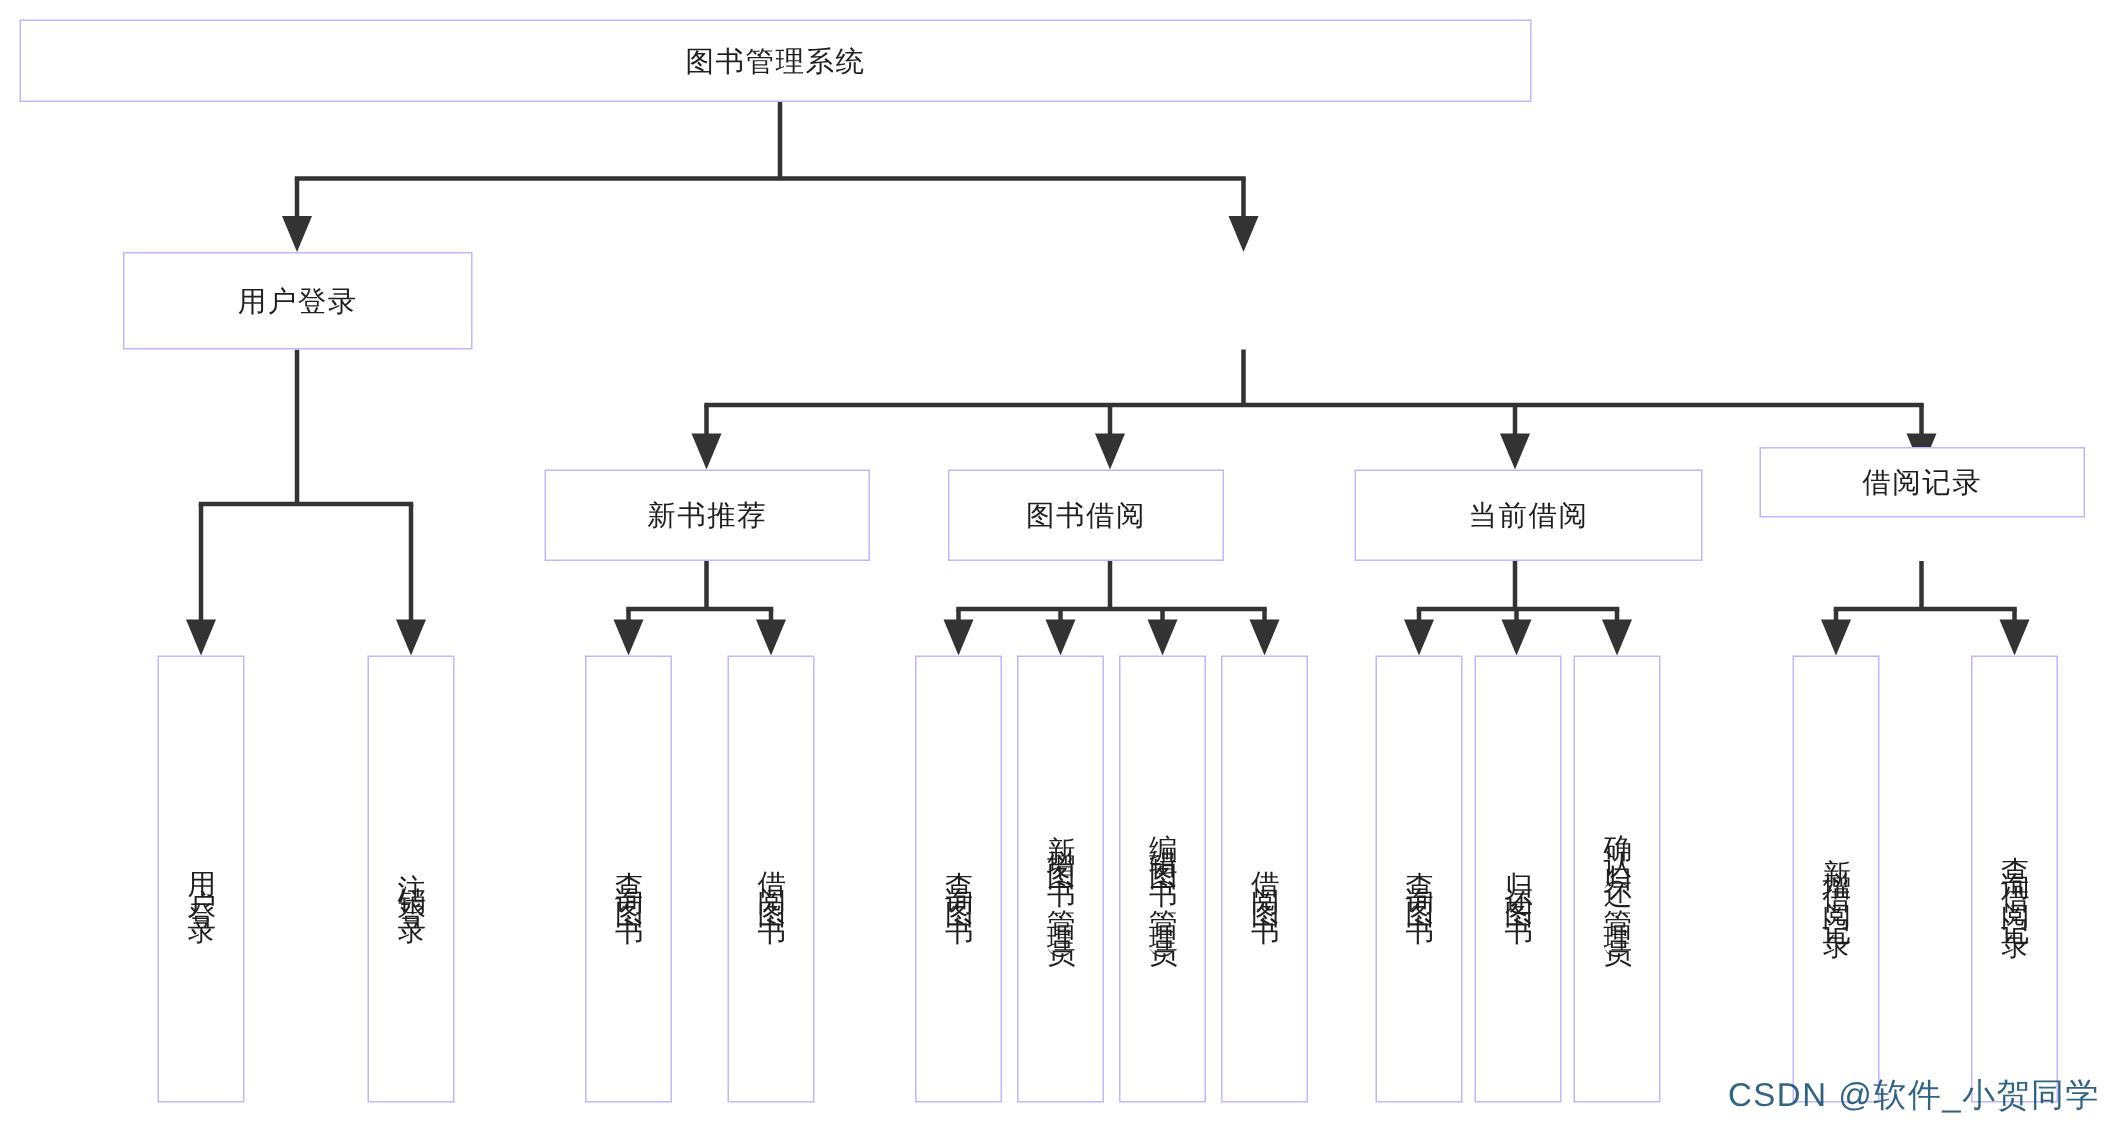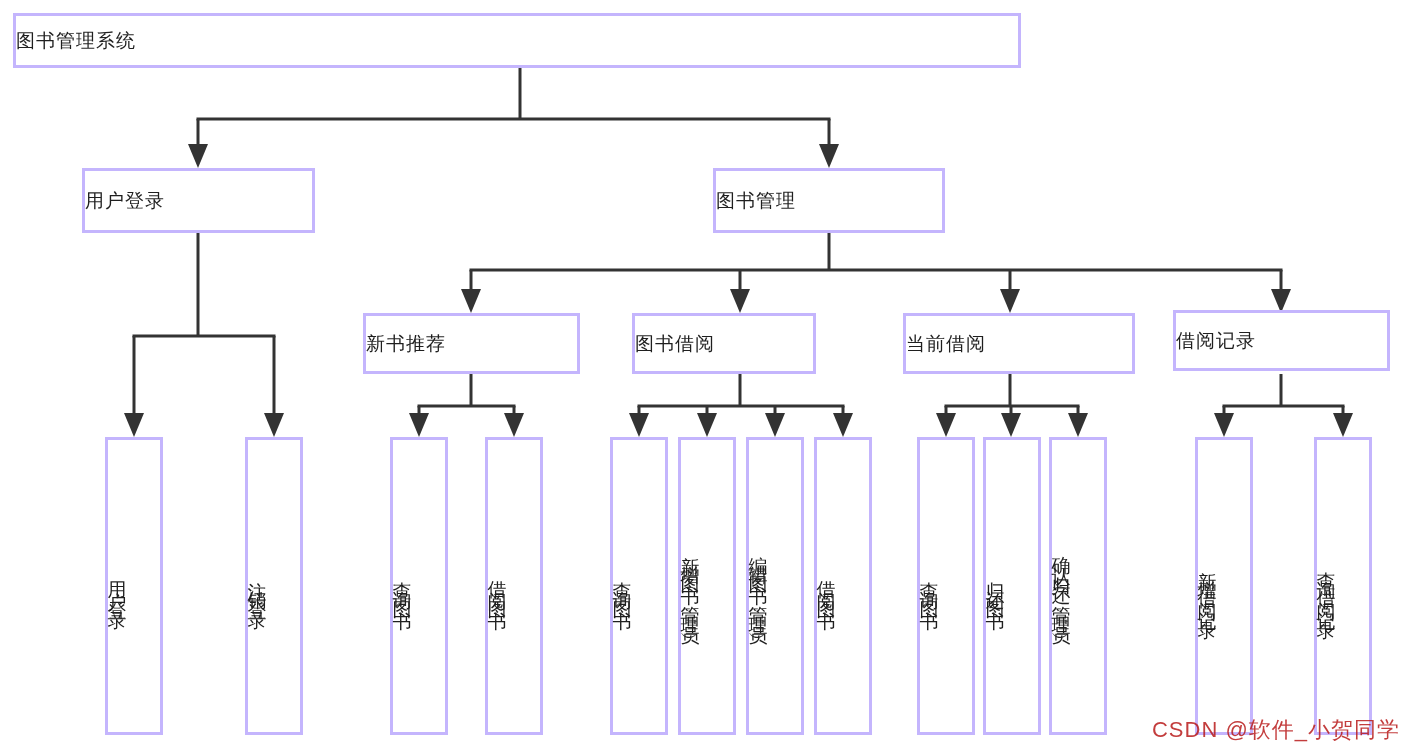--- a/index.html
+++ b/index.html
@@ -18,23 +18,24 @@
   .stage svg {
     position: absolute;
     left: 0;
     top: 0;
     z-index: 1;
   }
   .box {
     position: absolute;
     box-sizing: border-box;
     background: #ffffff;
-    border: 3px solid #c4b5fd;
+    border: 1px solid #c4b5fd;
     display: flex;
     align-items: center;
+    justify-content: center;
     z-index: 2;
     color: #1f1f1f;
   }
   .box.h .lbl {
     font-size: 19px;
     letter-spacing: 1px;
     white-space: nowrap;
   }
   .box.v {
     width: 58px;
@@ -48,21 +49,21 @@
     letter-spacing: 10px;
     line-height: 1;
     white-space: nowrap;
   }
   .watermark {
     position: absolute;
     top: 715px;
     right: 5px;
     z-index: 3;
     font-size: 22px;
-    color: #b91c1c;
+    color: #0c4a6e;
     opacity: 0.85;
     letter-spacing: 1px;
     white-space: nowrap;
   }
 </style>
 </head>
 <body>
 
 <div class="stage">
 
@@ -135,34 +136,31 @@
     </g>
   </svg>
 
   <div class="box h" style="left:13px;top:13px;width:1008px;height:55px;">
     <span class="lbl">图书管理系统</span>
   </div>
 
   <div class="box h" style="left:82px;top:168px;width:233px;height:65px;">
     <span class="lbl">用户登录</span>
   </div>
-  <div class="box h" style="left:713px;top:168px;width:232px;height:65px;">
-    <span class="lbl">图书管理</span>
-  </div>
 
   <div class="box h" style="left:363px;top:313px;width:217px;height:61px;">
     <span class="lbl">新书推荐</span>
   </div>
   <div class="box h" style="left:632px;top:313px;width:184px;height:61px;">
     <span class="lbl">图书借阅</span>
   </div>
   <div class="box h" style="left:903px;top:313px;width:232px;height:61px;">
     <span class="lbl">当前借阅</span>
   </div>
-  <div class="box h" style="left:1173px;top:310px;width:217px;height:61px;">
+  <div class="box h" style="left:1173px;top:298px;width:217px;height:47px;">
     <span class="lbl">借阅记录</span>
   </div>
 
   <div class="box v" style="left:105px;">
     <span class="vtext">用户登录</span>
   </div>
   <div class="box v" style="left:245px;">
     <span class="vtext">注销登录</span>
   </div>
 

